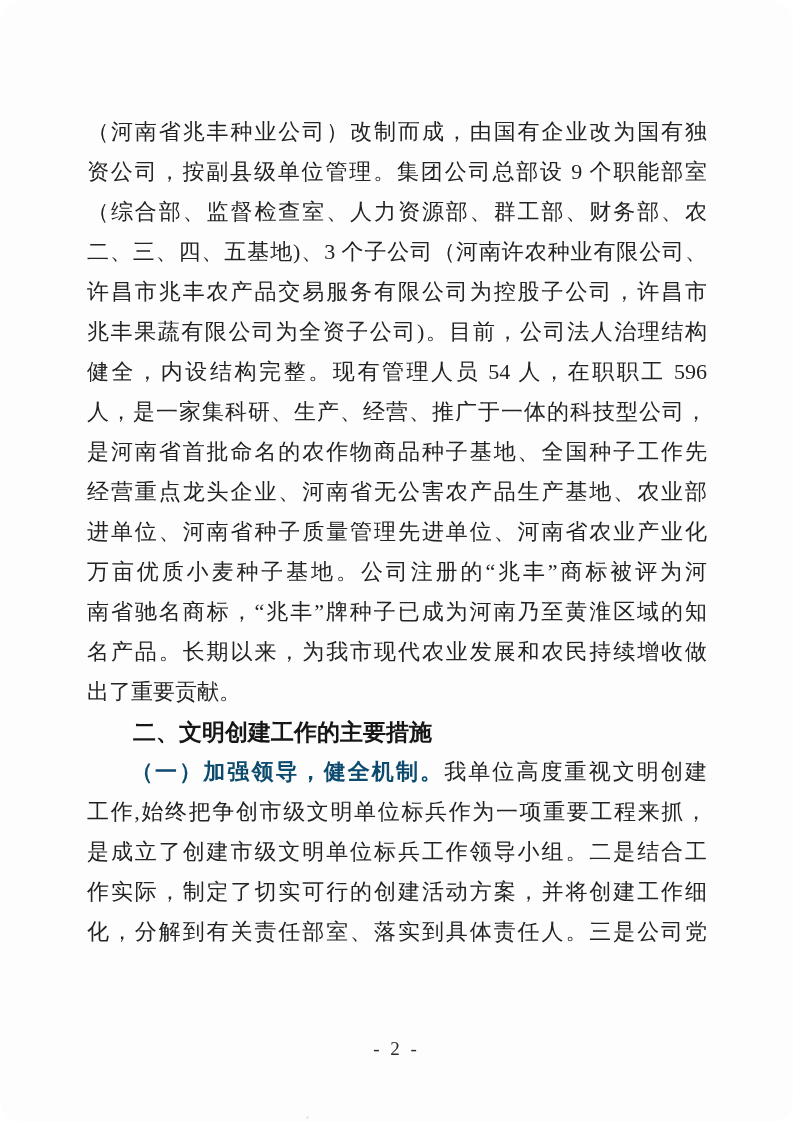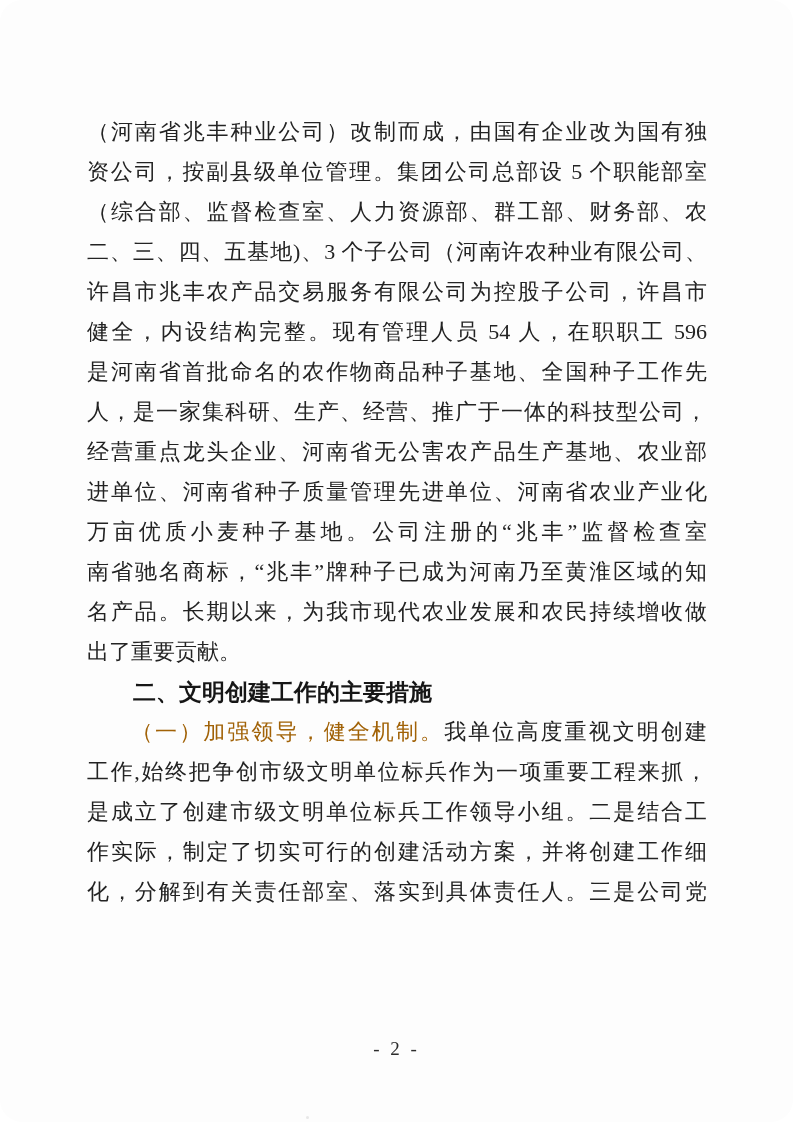--- a/index.html
+++ b/index.html
@@ -43,22 +43,22 @@
   .line.heading {
     font-family: "Liberation Sans", "DejaVu Sans", sans-serif;
     font-weight: bold;
     font-size: 23px;
     color: #161616;
     text-align: right;
     text-align-last: left;
     text-indent: 2em;
   }
   .lead {
-    font-weight: normal;
-    color: #a16207;
+    font-weight: bold;
+    color: #0c4a6e;
   }
   .page-number {
     position: absolute;
     top: 1038px;
     left: 0;
     width: 100%;
     text-align: center;
     font-size: 19px;
     letter-spacing: 3px;
     color: #2c2c2c;
@@ -73,30 +73,31 @@
     height: 3px;
     opacity: 0.6;
   }
 </style>
 </head>
 <body>
 
 <div class="page">
   <div class="content">
     <div class="line">（河南省兆丰种业公司）改制而成，由国有企业改为国有独</div>
-    <div class="line">资公司，按副县级单位管理。集团公司总部设 5 个职能部室</div>
+    <div class="line">资公司，按副县级单位管理。集团公司总部设 9 个职能部室</div>
     <div class="line">（综合部、监督检查室、人力资源部、群工部、财务部、农</div>
     <div class="line">二、三、四、五基地)、3 个子公司（河南许农种业有限公司、</div>
     <div class="line">许昌市兆丰农产品交易服务有限公司为控股子公司，许昌市</div>
+    <div class="line">兆丰果蔬有限公司为全资子公司)。目前，公司法人治理结构</div>
     <div class="line">健全，内设结构完整。现有管理人员 54 人，在职职工 596</div>
+    <div class="line">人，是一家集科研、生产、经营、推广于一体的科技型公司，</div>
     <div class="line">是河南省首批命名的农作物商品种子基地、全国种子工作先</div>
-    <div class="line">人，是一家集科研、生产、经营、推广于一体的科技型公司，</div>
     <div class="line">经营重点龙头企业、河南省无公害农产品生产基地、农业部</div>
     <div class="line">进单位、河南省种子质量管理先进单位、河南省农业产业化</div>
-    <div class="line">万亩优质小麦种子基地。公司注册的“兆丰”监督检查室</div>
+    <div class="line">万亩优质小麦种子基地。公司注册的“兆丰”商标被评为河</div>
     <div class="line">南省驰名商标，“兆丰”牌种子已成为河南乃至黄淮区域的知</div>
     <div class="line">名产品。长期以来，为我市现代农业发展和农民持续增收做</div>
     <div class="line short">出了重要贡献。</div>
 
     <div class="line heading">二、文明创建工作的主要措施</div>
 
     <div class="line indent"><span class="lead">（一）加强领导，健全机制。</span><span>我单位高度重视文明创建</span></div>
     <div class="line">工作,始终把争创市级文明单位标兵作为一项重要工程来抓，</div>
     <div class="line">是成立了创建市级文明单位标兵工作领导小组。二是结合工</div>
     <div class="line">作实际，制定了切实可行的创建活动方案，并将创建工作细</div>

